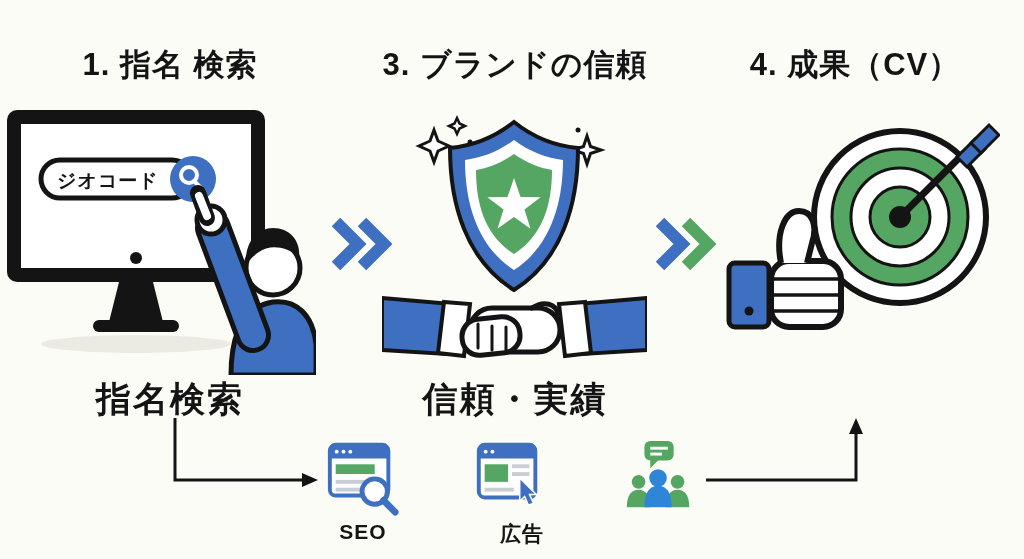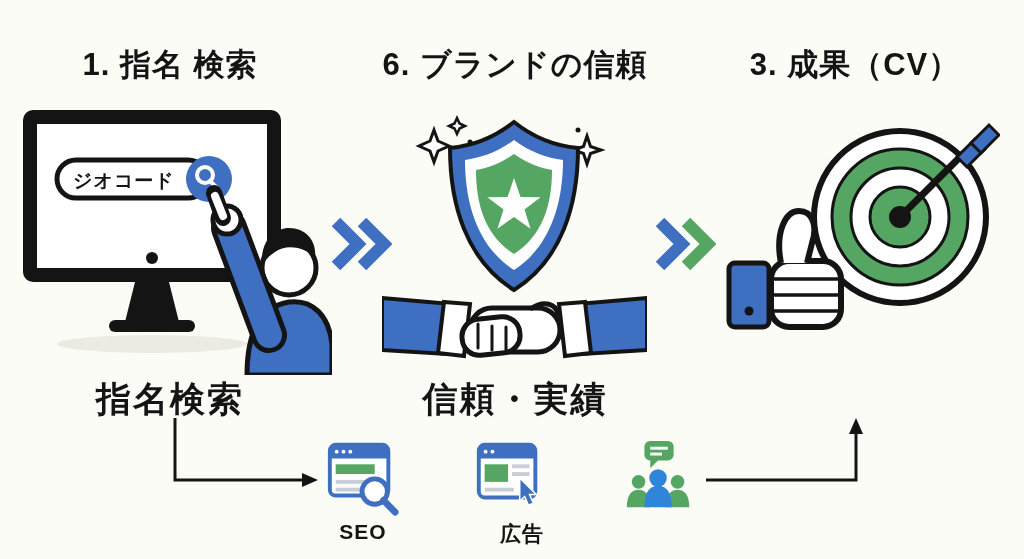--- a/index.html
+++ b/index.html
@@ -8,21 +8,21 @@
   }
   *{box-sizing:border-box;}
   html,body{margin:0;padding:0;}
   body{background:var(--bg);font-family:"Liberation Sans","DejaVu Sans",sans-serif;color:var(--ink);}
   .canvas{position:relative;width:1024px;height:559px;background:var(--bg);overflow:hidden;}
   .step-header{position:absolute;top:44px;width:320px;text-align:center;font-size:31px;font-weight:800;letter-spacing:1px;}
   .h1{left:10px;} .h2{left:355px;} .h3{left:695px;}
   .caption{position:absolute;top:376px;width:320px;text-align:center;font-size:35px;font-weight:800;letter-spacing:2px;}
   .c1{left:10px;} .c2{left:355px;} .c3{left:695px;}
   .ill{position:absolute;}
-  .ill1{left:17px;top:100px;width:315px;height:275px;}
+  .ill1{left:1px;top:100px;width:315px;height:275px;}
   .ill2{left:382px;top:108px;width:265px;height:268px;}
   .ill3{left:715px;top:105px;width:285px;height:265px;}
   .chev{position:absolute;width:64px;height:56px;}
   .chev1{left:328px;top:216px;} .chev2{left:652px;top:216px;}
   .flow{position:absolute;left:0;top:0;width:1024px;height:559px;pointer-events:none;}
   .channel-icon{position:absolute;top:436px;width:78px;height:80px;}
   .ci1{left:324px;} .ci2{left:471px;} .ci3{left:621px;}
   .channel-label{position:absolute;top:520px;width:120px;text-align:center;font-size:21px;font-weight:700;letter-spacing:1px;}
   .cl1{left:303px;text-align:center;} .cl2{left:462px;} .cl3{left:600px;}
   svg{display:block;width:100%;height:100%;}
@@ -33,22 +33,22 @@
   .s-ink{stroke:var(--ink);} .s-white{stroke:#fff;} .s-blue{stroke:var(--blue);}
   .s-green{stroke:var(--green);}
   .search-text{font-size:19px;font-weight:bold;fill:var(--ink);letter-spacing:1px;}
 </style>
 </head>
 <body>
 
 <div class="canvas">
 
   <div class="step-header h1">1. 指名 検索</div>
-  <div class="step-header h2">6. ブランドの信頼</div>
-  <div class="step-header h3">3. 成果（CV）</div>
+  <div class="step-header h2">3. ブランドの信頼</div>
+  <div class="step-header h3">4. 成果（CV）</div>
 
   <div class="ill ill1">
     <svg viewBox="0 0 315 275">
       <g>
         <ellipse class="f-shadow" cx="135" cy="244" rx="95" ry="9"></ellipse>
         <rect class="f-ink" x="6" y="10" width="258" height="172" rx="10"></rect>
         <rect class="f-white" x="20" y="24" width="230" height="144"></rect>
         <circle class="f-ink" cx="135" cy="158" r="6"></circle>
         <polygon class="f-ink" points="118,182 152,182 162,222 108,222"></polygon>
         <rect class="f-ink" x="92" y="220" width="86" height="12" rx="6"></rect>

